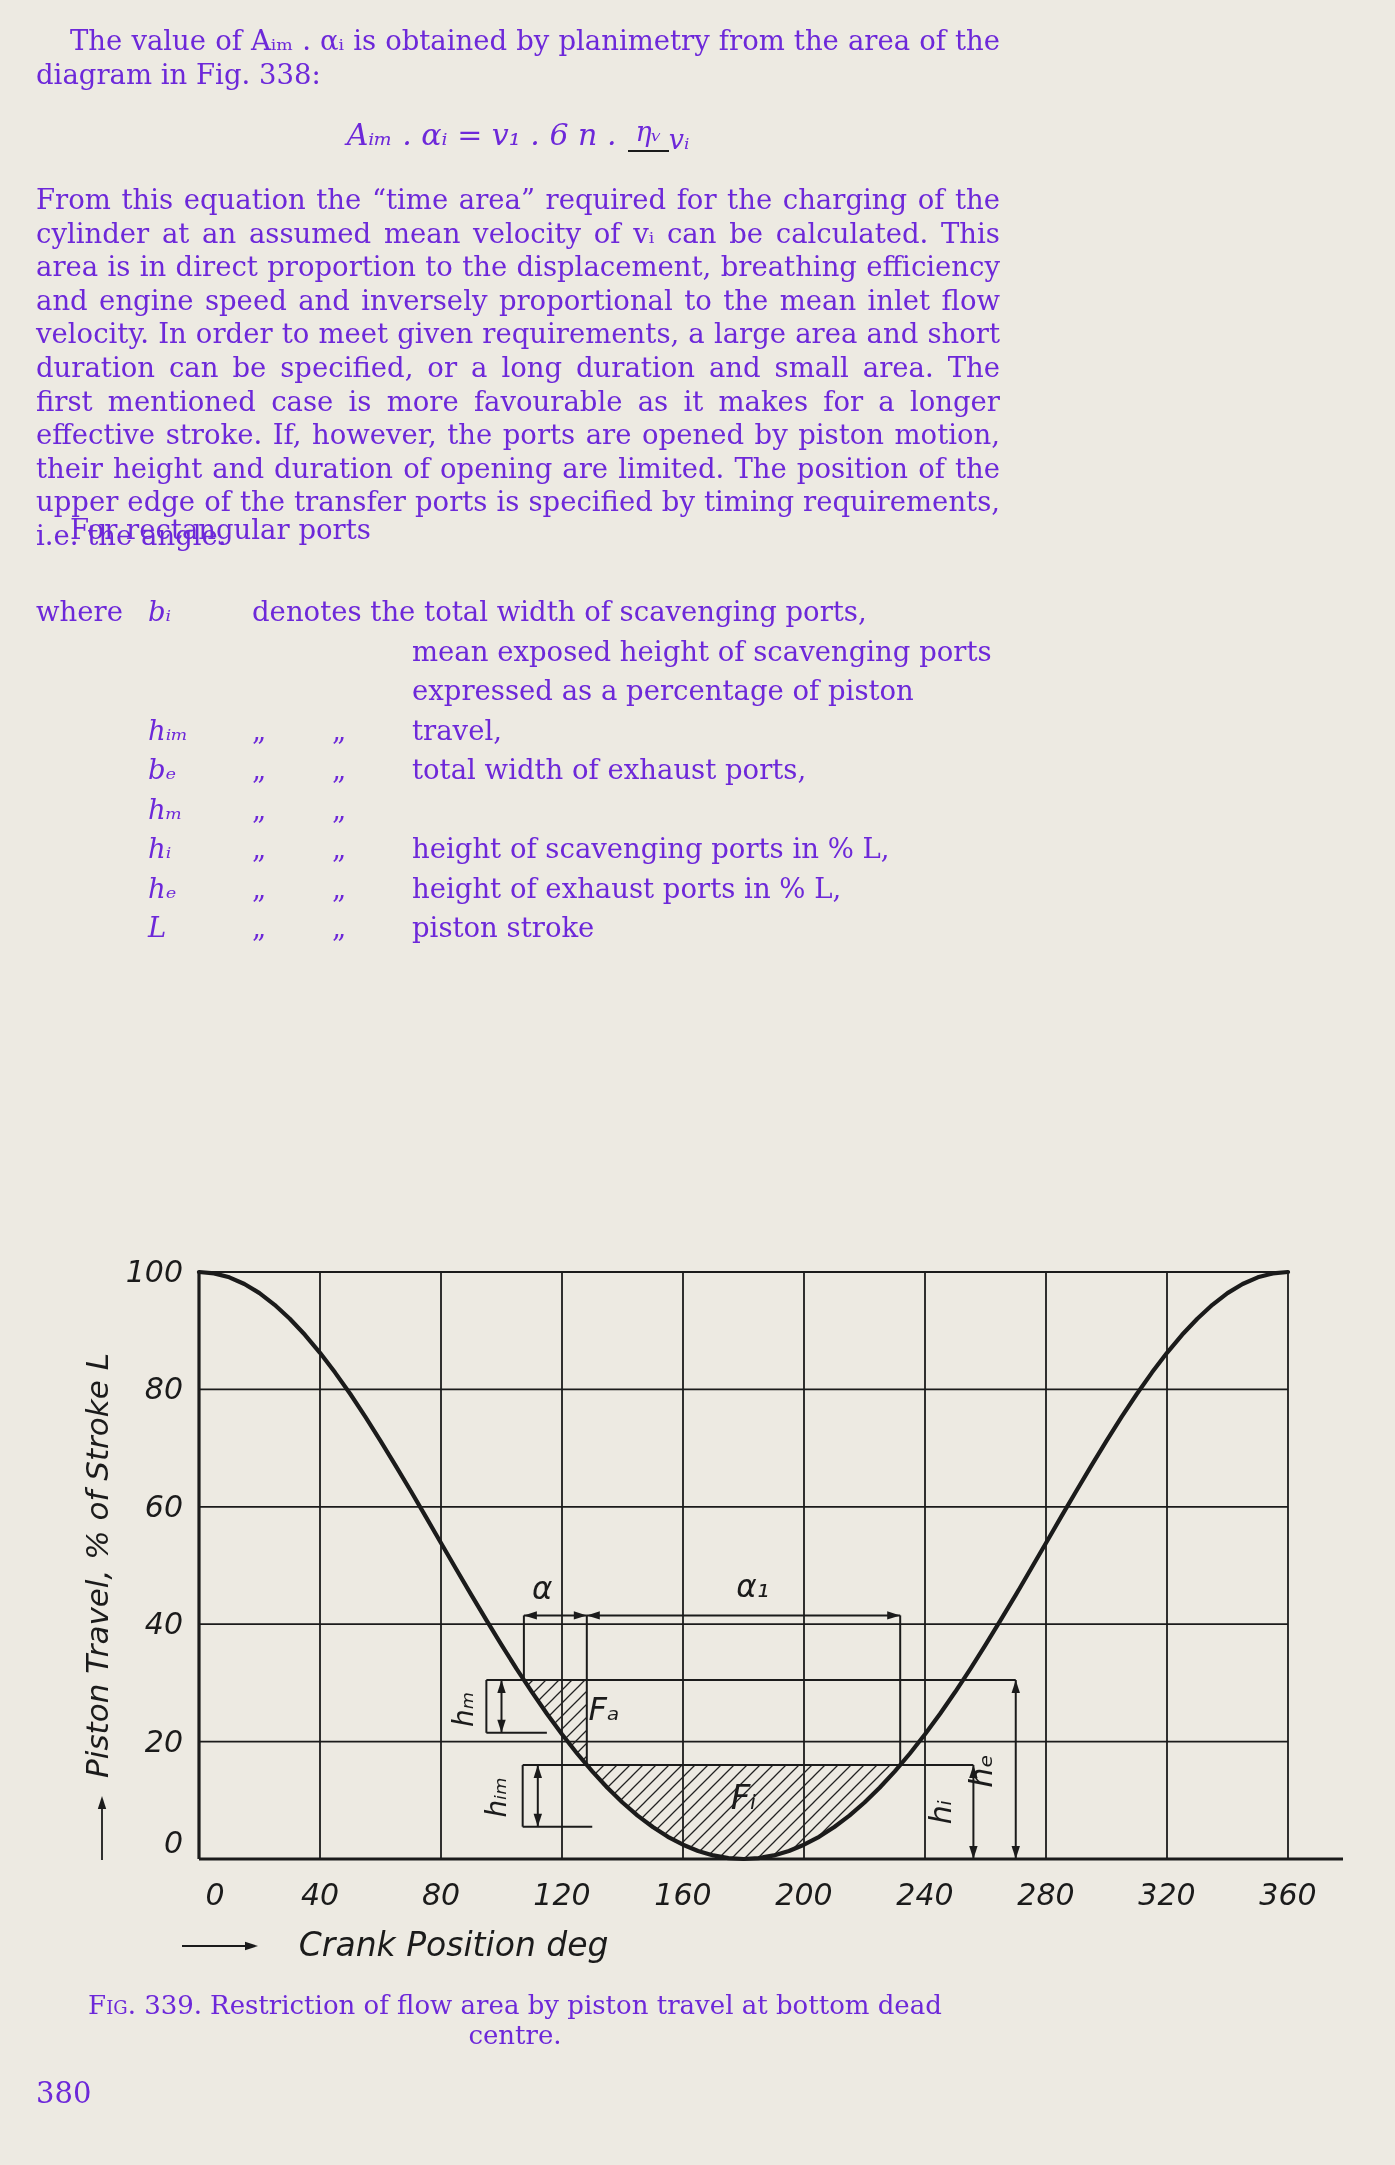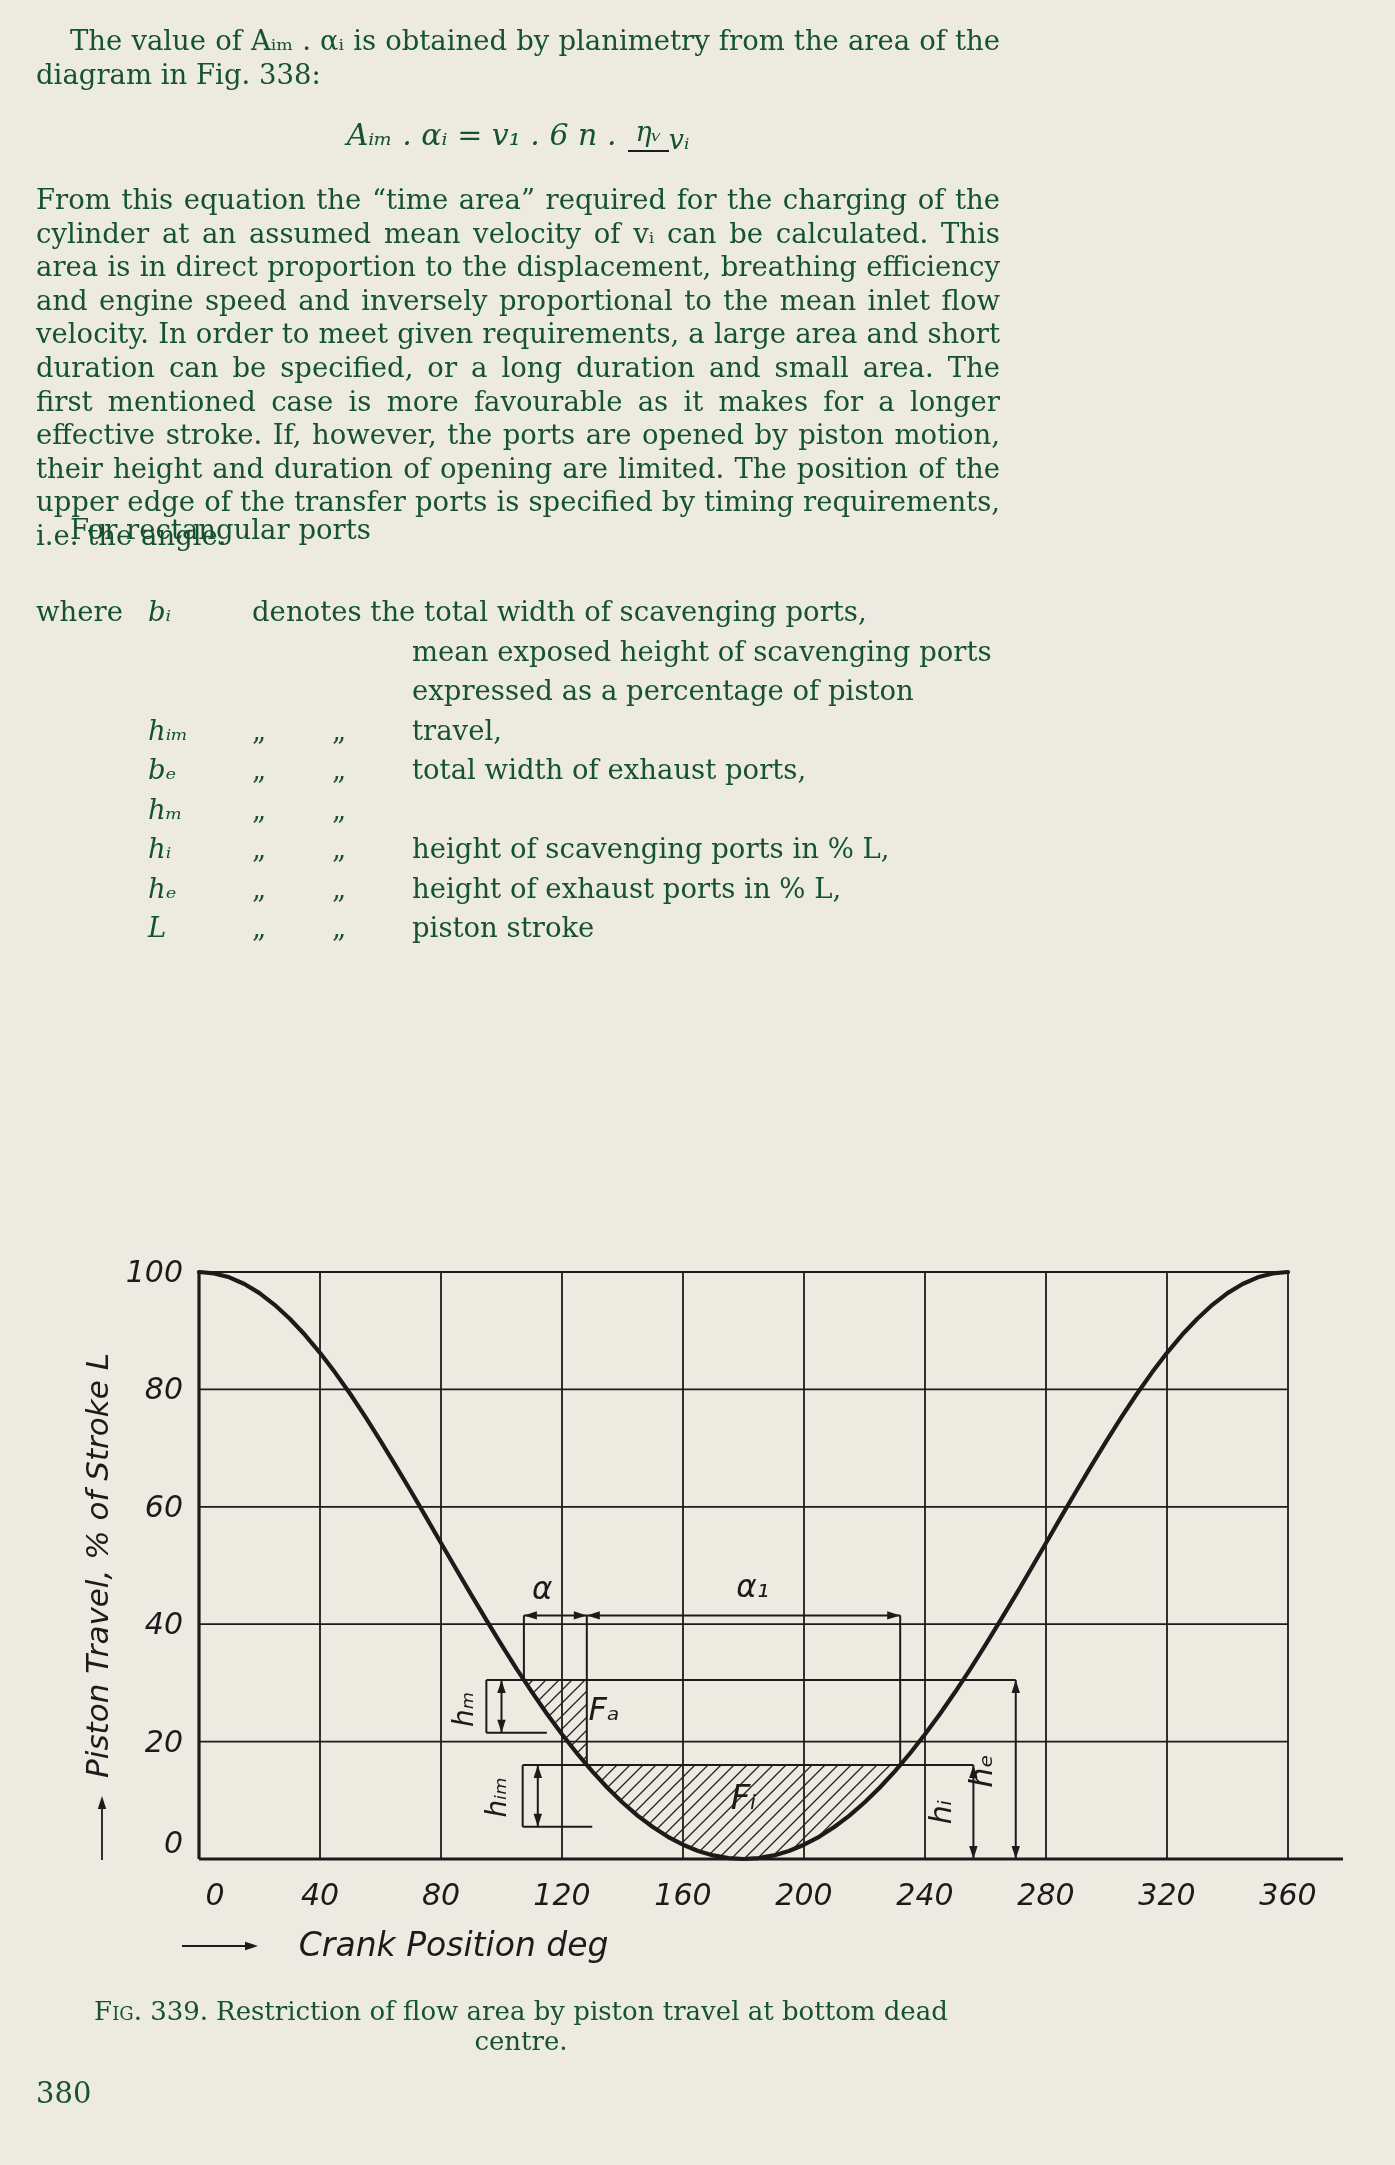--- a/index.html
+++ b/index.html
@@ -1,17 +1,17 @@
 <!DOCTYPE html>
 <html><head>
 <meta charset="utf-8">
 <style>
   html,body{margin:0;padding:0;background:#8a8a8a;}
   .page{position:relative;width:1395px;height:2165px;background:#edeae2;
-        font-family:"DejaVu Serif",serif;color:#14532d;overflow:hidden;}
+        font-family:"DejaVu Serif",serif;color:#6d28d9;overflow:hidden;}
   .para{position:absolute;left:36px;width:964px;font-size:27.5px;line-height:33.6px;
         text-align:justify;margin:0;}
   #para1{top:24px;text-indent:34px;}
   #para2{top:183px;}
   #para3{top:513px;left:70px;width:500px;text-align:left;}
   .equation{position:absolute;left:36px;width:964px;display:flex;justify-content:center;
         align-items:center;font-style:italic;font-size:30px;margin:0;}
   #eq1{top:92px;height:84px;}
   #eq2{top:546px;height:46px;}
   .frac{display:inline-flex;flex-direction:row;align-items:center;margin-left:12px;
@@ -19,21 +19,21 @@
   .frac .num{border-bottom:2px solid #1b1b1b;padding:0 7px 2px;}
   .frac .den{padding-top:12px;}
   .defs{position:absolute;left:36px;top:592px;width:964px;font-size:27.5px;}
   .defrow{display:flex;line-height:39.5px;align-items:flex-end;gap:28px;}
   .c-where{width:84px;flex:none;}
   .c-sym{width:76px;flex:none;font-style:italic;}
   .c-d{width:52px;flex:none;}
   .c-text{flex:1;}
   #chart-svg{position:absolute;left:60px;top:1230px;}
   .svgtxt{font-family:"DejaVu Sans",sans-serif;font-style:italic;fill:#1b1b1b;}
-  .caption{position:absolute;left:40px;top:1990px;width:950px;margin:6px;font-size:26px;
+  .caption{position:absolute;left:40px;top:1990px;width:950px;margin:0;font-size:26px;
         text-align:center;}
   .figlabel{font-variant:small-caps;margin-right:8px;}
   .pageno{position:absolute;left:36px;top:2076px;font-size:29px;text-align:center;}
 </style>
 </head>
 <body>
 
 <div class="page">
 
   <p id="para1" class="para">The value of Aᵢₘ . αᵢ is obtained by planimetry from the area of the diagram in Fig. 338:</p>

